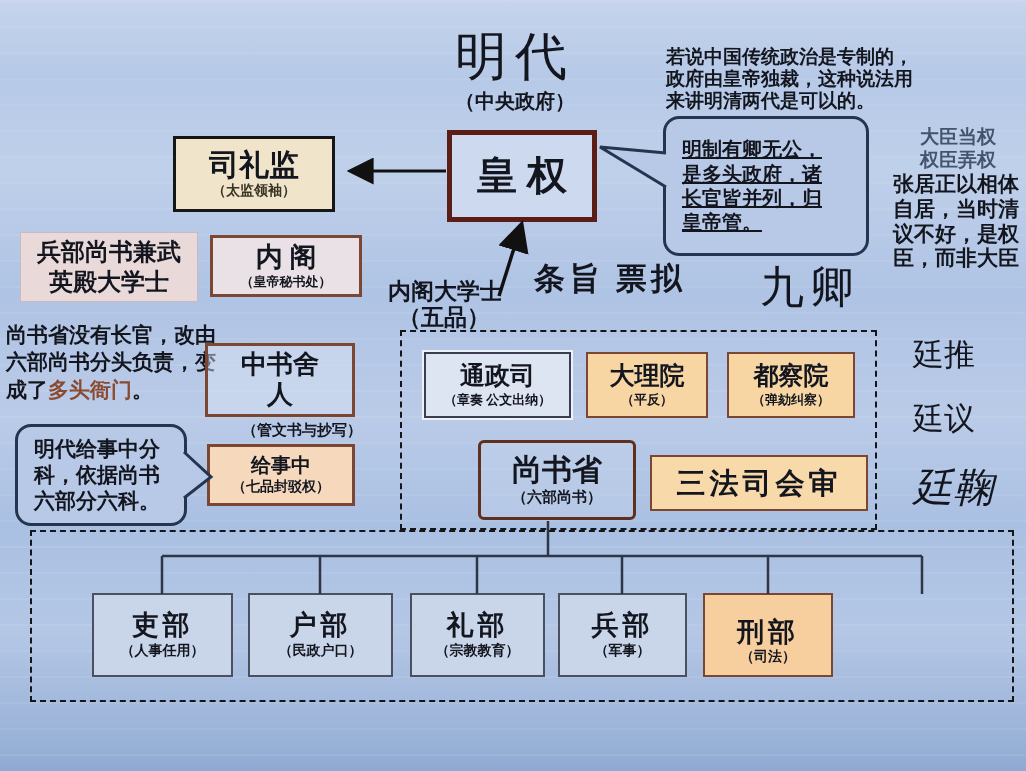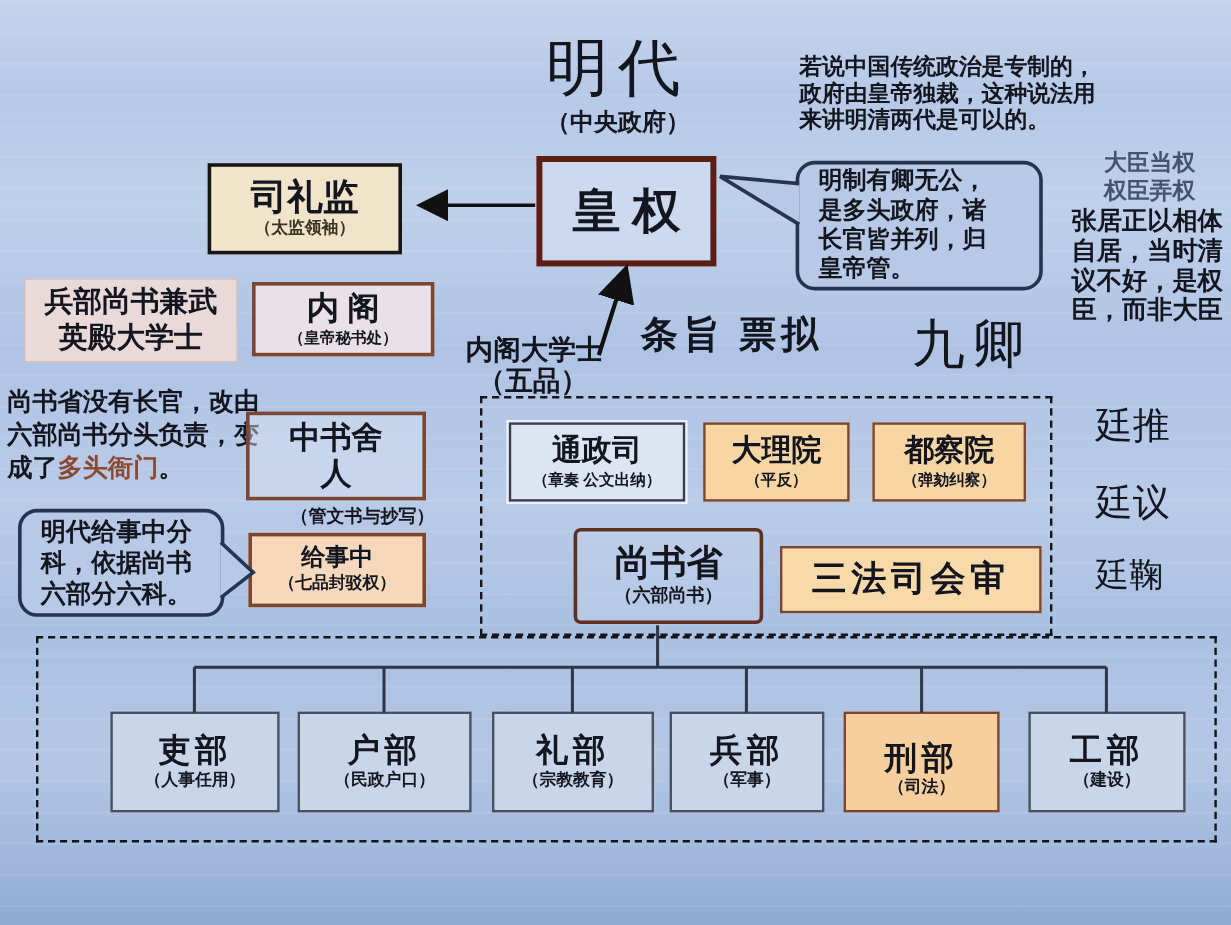--- a/index.html
+++ b/index.html
@@ -50,21 +50,21 @@
 
   <div class="box" style="left:173px;top:136px;width:162px;height:76px;border:3px solid #161616;background:#f0e5cb;">
     <div class="name" style="font-size:30px;">司礼监</div>
     <div class="sub" style="font-size:14px;color:#3a3424;">（太监领袖）</div>
   </div>
 
   <div class="box" style="left:447px;top:130px;width:150px;height:92px;border:5px solid #5c1d15;background:#ccd9ee;">
     <div class="name" style="font-size:40px;">皇  权</div>
   </div>
 
-  <div class="bubble" style="left:663px;top:134px;width:206px;height:108px;padding:6px 10px 6px 16px;">
+  <div class="bubble" style="left:663px;top:116px;width:206px;height:140px;padding:6px 10px 6px 16px;text-decoration:underline;">
     <div style="width:150px;font-size:20px;line-height:1.22;">明制有卿无公，是多头政府，诸长官皆并列，归皇帝管。</div>
   </div>
 
   <div class="box" style="left:20px;top:232px;width:178px;height:70px;background:#ead9d9;border:1px solid #cbbabd;">
     <div style="width:150px;font-size:24px;font-weight:bold;line-height:1.25;text-align:center;">兵部尚书兼武英殿大学士</div>
   </div>
 
   <div class="box" style="left:210px;top:235px;width:152px;height:62px;border:3px solid #7b4632;background:#e9e1e6;">
     <div class="name" style="font-size:27px;">内  阁</div>
     <div class="sub" style="font-size:13px;">（皇帝秘书处）</div>
@@ -98,23 +98,23 @@
     <div class="sub" style="font-size:13px;">（弹劾纠察）</div>
   </div>
 
   <div class="box" style="left:586px;top:352px;width:122px;height:66px;border:2.5px solid #7b4632;background:#f7d6a4;">
     <div class="name" style="font-size:25px;">大理院</div>
     <div class="sub" style="font-size:13px;">（平反）</div>
   </div>
 
   <div class="abs" style="left:913px;top:334px;font-size:31px;">廷推</div>
   <div class="abs" style="left:913px;top:398px;font-size:31px;">廷议</div>
-  <div class="abs" style="left:913px;top:460px;font-size:28px;">廷鞠</div>
+  <div class="abs" style="left:913px;top:460px;font-size:40px;font-style:italic;">廷鞠</div>
 
-  <div class="bubble" style="left:15px;top:424px;width:172px;height:90px;padding:6px 10px 6px 16px;">
+  <div class="bubble" style="left:15px;top:424px;width:172px;height:102px;padding:6px 10px 6px 16px;">
     <div style="width:132px;font-size:21px;line-height:1.25;">明代给事中分科，依据尚书六部分六科。</div>
   </div>
 
   <div class="box" style="left:207px;top:444px;width:148px;height:62px;border:3px solid #7b4632;background:#f6d9bd;">
     <div class="name" style="font-size:20px;">给事中</div>
     <div class="sub" style="font-size:14px;">（七品封驳权）</div>
   </div>
 
   <div class="box" style="left:478px;top:440px;width:158px;height:80px;border:3px solid #5f2f1f;border-radius:6px;background:rgba(200,214,236,.35);">
     <div class="name" style="font-size:30px;">尚书省</div>
@@ -140,24 +140,20 @@
     <div class="sub" style="font-size:14px;">（民政户口）</div>
   </div>
   <div class="box" style="left:558px;top:593px;width:129px;height:84px;border:2px solid #4a5060;background:#c9d6ea;">
     <div class="name" style="font-size:27px;letter-spacing:4px;">兵部</div>
     <div class="sub" style="font-size:14px;">（军事）</div>
   </div>
   <div class="box" style="left:703px;top:593px;width:130px;height:84px;border:2px solid #7b4632;background:#f7cf9e;">
     <div class="name" style="font-size:27px;letter-spacing:4px;margin-top:13px;">刑部</div>
     <div class="sub" style="font-size:14px;">（司法）</div>
   </div>
-  <div class="box" style="left:857px;top:593px;width:131px;height:84px;border:2px solid #4a5060;background:#c9d6ea;">
-    <div class="name" style="font-size:27px;letter-spacing:4px;">工部</div>
-    <div class="sub" style="font-size:14px;">（建设）</div>
-  </div>
 
   <svg class="connectors" width="1026" height="771" viewBox="0 0 1026 771">
     <defs>
       <marker id="ah" viewBox="0 0 10 10" refX="8" refY="5" markerWidth="9" markerHeight="9" orient="auto-start-reverse">
         <path d="M0,0 L10,5 L0,10 z" fill="#111"></path>
       </marker>
     </defs>
 
     <line x1="446" y1="171" x2="352" y2="171" stroke="#111" stroke-width="3" marker-end="url(#ah)"></line>
 

